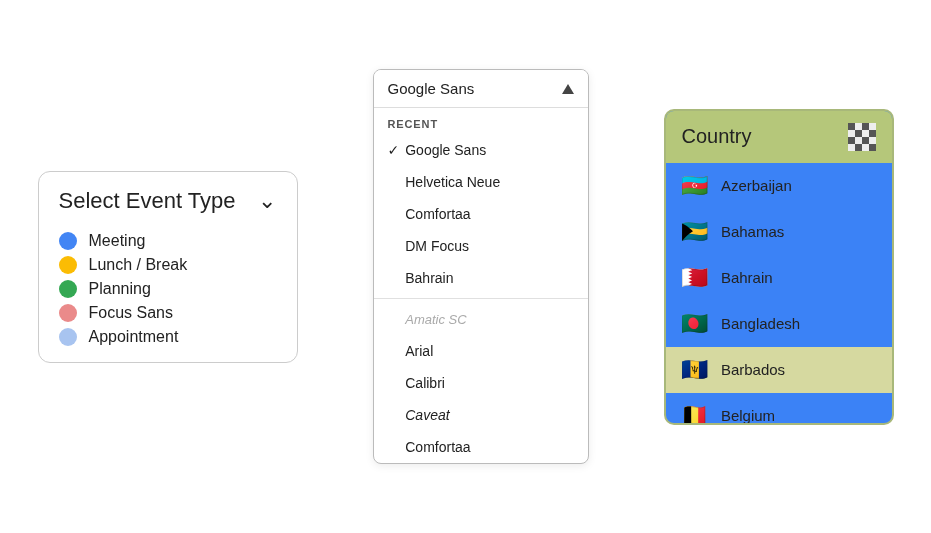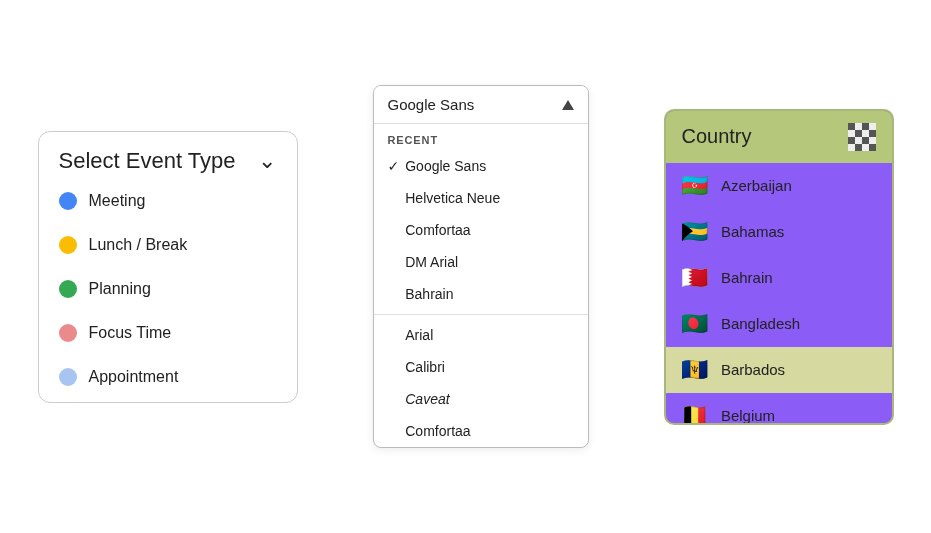--- a/index.html
+++ b/index.html
@@ -34,21 +34,21 @@
       color: #222;
     }
     .chevron-down {
       font-size: 18px;
       color: #444;
     }
     .event-list {
       list-style: none;
       display: flex;
       flex-direction: column;
-      gap: 26px;
+      gap: 6px;
     }
     .event-item {
       display: flex;
       align-items: center;
       gap: 12px;
       font-size: 16px;
       color: #222;
     }
     .dot {
       width: 18px;
@@ -107,21 +107,21 @@
     
     .font-list::-webkit-scrollbar { width: 6px; }
     .font-list::-webkit-scrollbar-thumb { background: #ccc; border-radius: 3px; }
 
     
     .country-widget {
       border: 2px solid #a8b87a;
       border-radius: 10px;
       width: 230px;
       overflow: hidden;
-      background: #8b5cf6;
+      background: #3b82f6;
     }
     .country-header {
       background: #b5c77a;
       display: flex;
       align-items: center;
       justify-content: space-between;
       padding: 12px 16px;
     }
     .country-header-title {
       font-size: 20px;
@@ -185,21 +185,21 @@
       <li class="event-item">
     <div class="dot" style="background:#FBBC04"></div>
     <span>Lunch / Break</span>
   </li>
       <li class="event-item">
     <div class="dot" style="background:#34A853"></div>
     <span>Planning</span>
   </li>
       <li class="event-item">
     <div class="dot" style="background:#EA8A8A"></div>
-    <span>Focus Time</span>
+    <span>Focus Sans</span>
   </li>
       <li class="event-item">
     <div class="dot" style="background:#A8C4F0"></div>
     <span>Appointment</span>
   </li>
     </ul>
 </div>
 
 <div class="font-dropdown">
   <div class="font-dropdown-header">
@@ -215,27 +215,31 @@
       <li class="font-item">
     <span class="checkmark">✓</span>
     <span>Helvetica Neue</span>
   </li>
       <li class="font-item">
     <span class="checkmark">✓</span>
     <span>Comfortaa</span>
   </li>
       <li class="font-item">
     <span class="checkmark">✓</span>
-    <span>DM Arial</span>
+    <span>DM Focus</span>
   </li>
       <li class="font-item">
     <span class="checkmark">✓</span>
     <span>Bahrain</span>
   </li>
       <li style="height: 1px; background: rgb(224, 224, 224); margin: 4px 0px;"></li>
+      <li class="font-item" style="font-style: italic; color: rgb(170, 170, 170); font-size: 13px;">
+    <span class="checkmark">✓</span>
+    <span>Amatic SC</span>
+  </li>
       <li class="font-item" style="">
     <span class="checkmark">✓</span>
     <span>Arial</span>
   </li>
       <li class="font-item" style="">
     <span class="checkmark">✓</span>
     <span>Calibri</span>
   </li>
       <li class="font-item" style="font-style: italic;">
     <span class="checkmark">✓</span>

